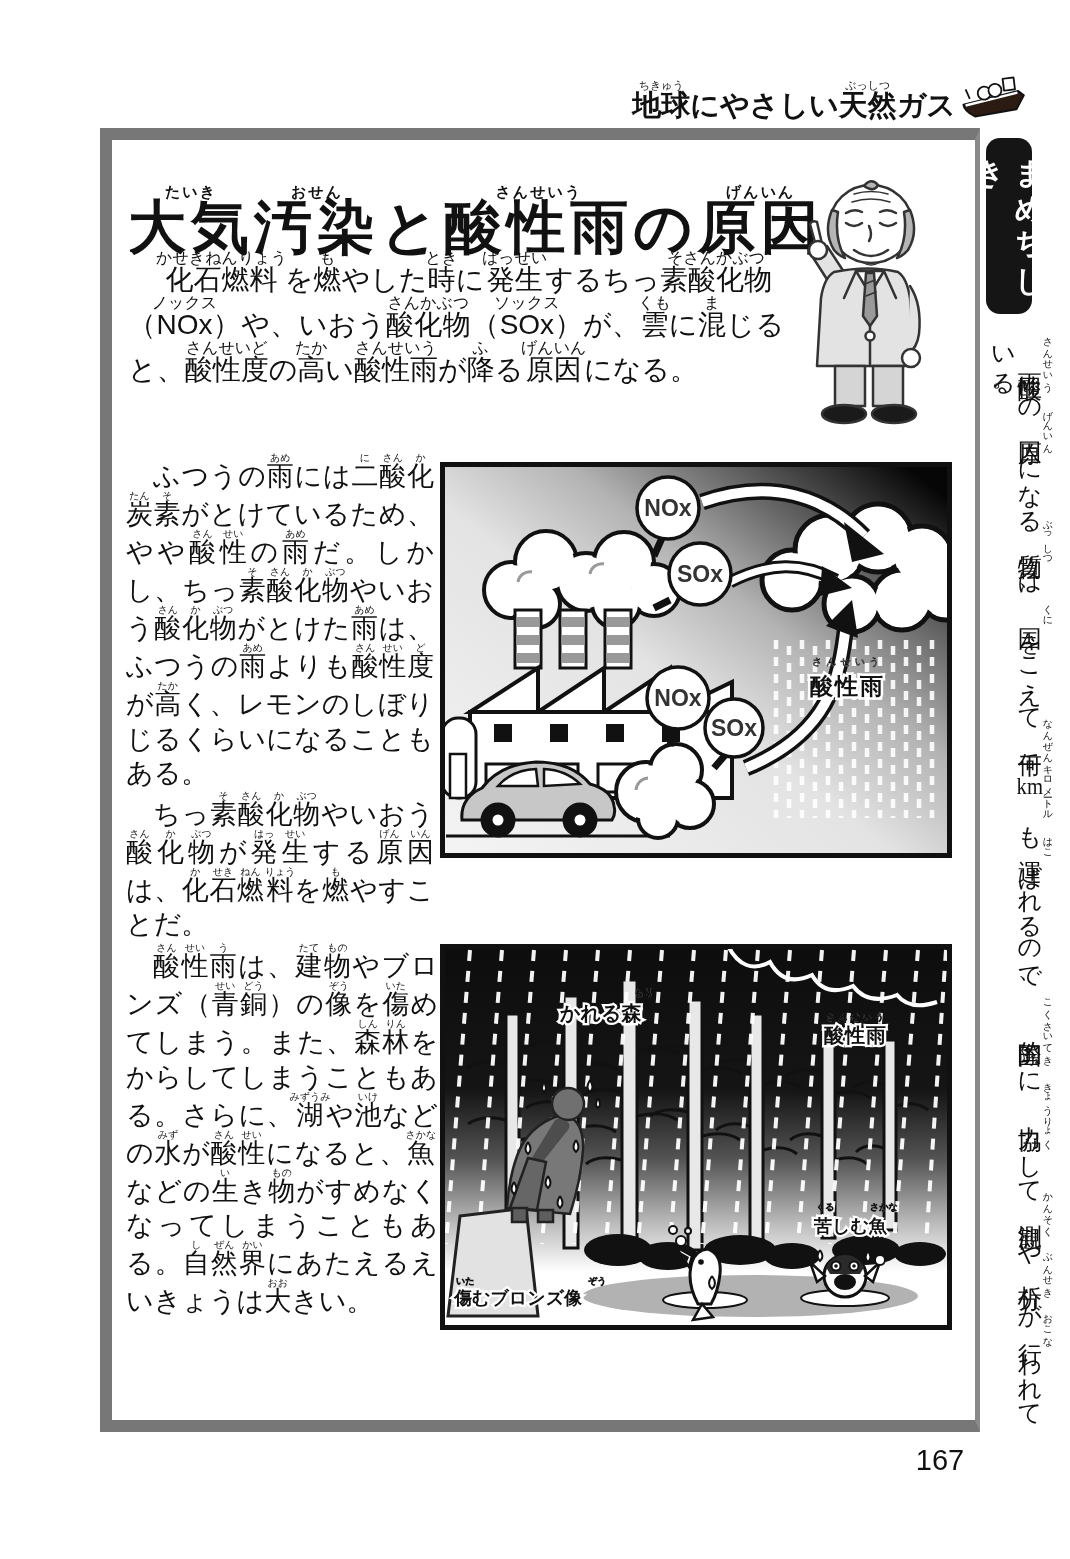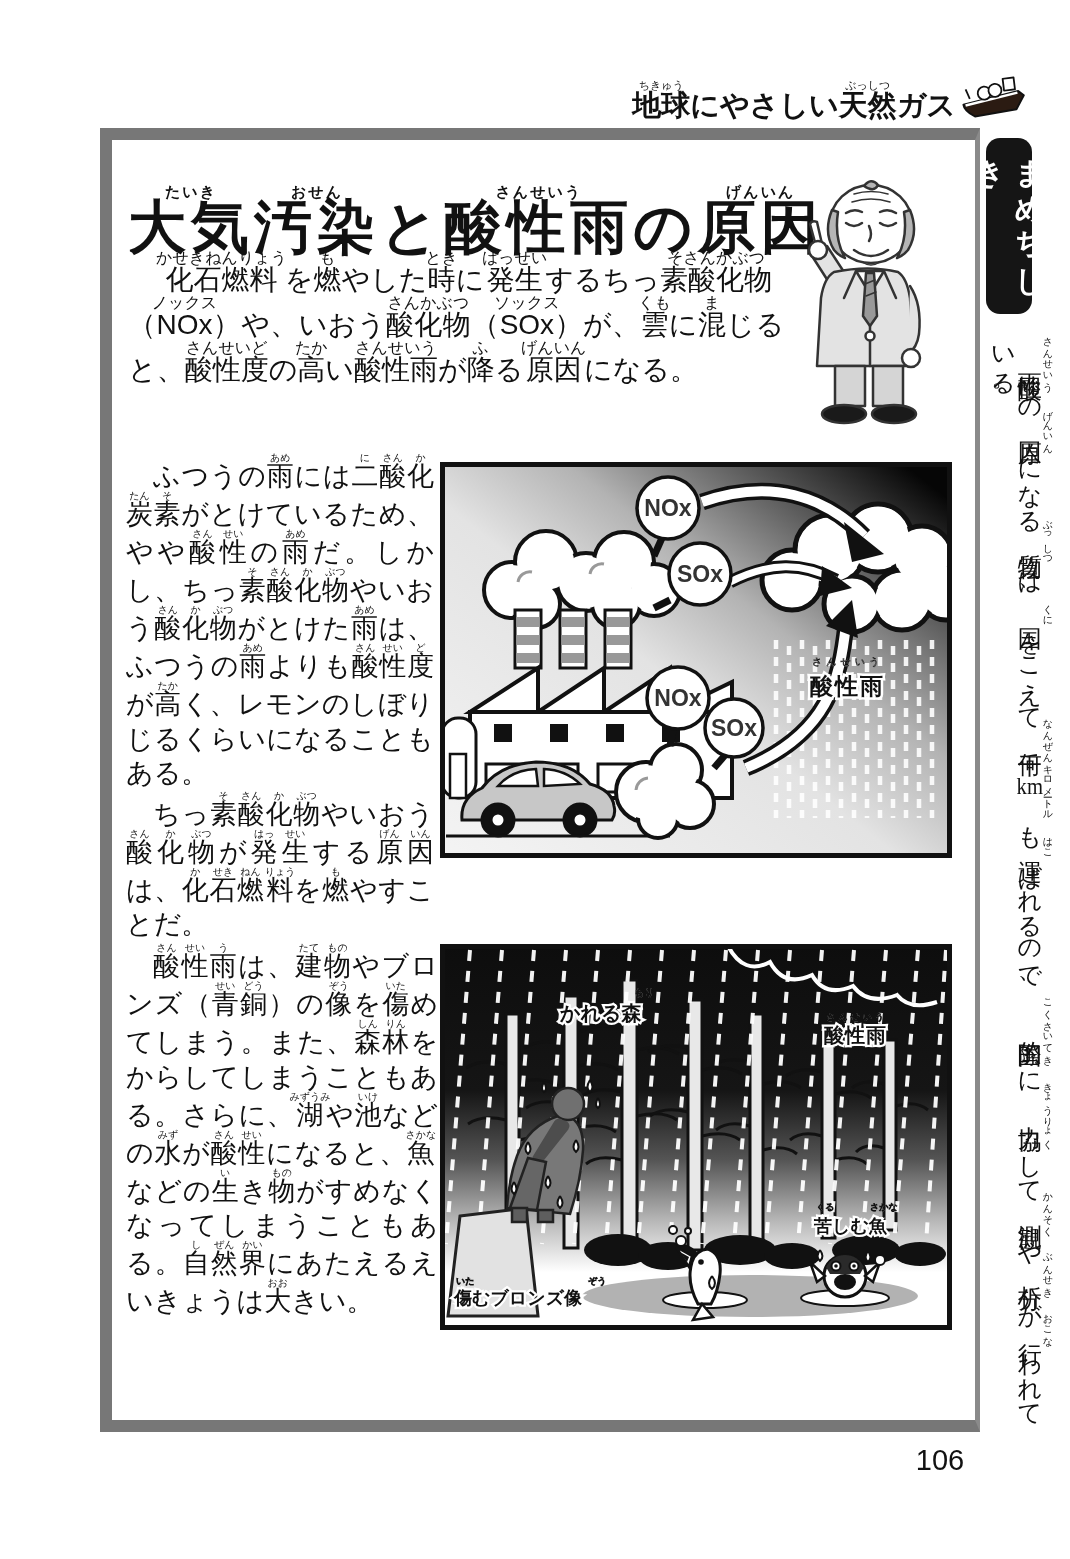--- a/index.html
+++ b/index.html
@@ -441,13 +441,13 @@
   </svg>
 
  </div>
 </div>
 
 <div class="sidebar">
   <div class="mame-badge">まめちしき</div>
   <div class="side-note"><ruby>酸性雨<rt>さんせいう</rt></ruby>の<ruby>原因<rt>げんいん</rt></ruby>になる<ruby>物質<rt>ぶっしつ</rt></ruby>は、<ruby>国<rt>くに</rt></ruby>をこえて<ruby>何千<rt>なんぜん</rt></ruby><ruby><span class="tcy">km</span><rt>キロメートル</rt></ruby>も<ruby>運<rt>はこ</rt></ruby>ばれるので、<ruby>国際的<rt>こくさいてき</rt></ruby>に<ruby>協力<rt>きょうりょく</rt></ruby>して<ruby>観測<rt>かんそく</rt></ruby>や<ruby>分析<rt>ぶんせき</rt></ruby>が<ruby>行<rt>おこな</rt></ruby>われている。</div>
 </div>
 
-<div class="page-num">106</div>
+<div class="page-num">167</div>
 
 </body></html>

